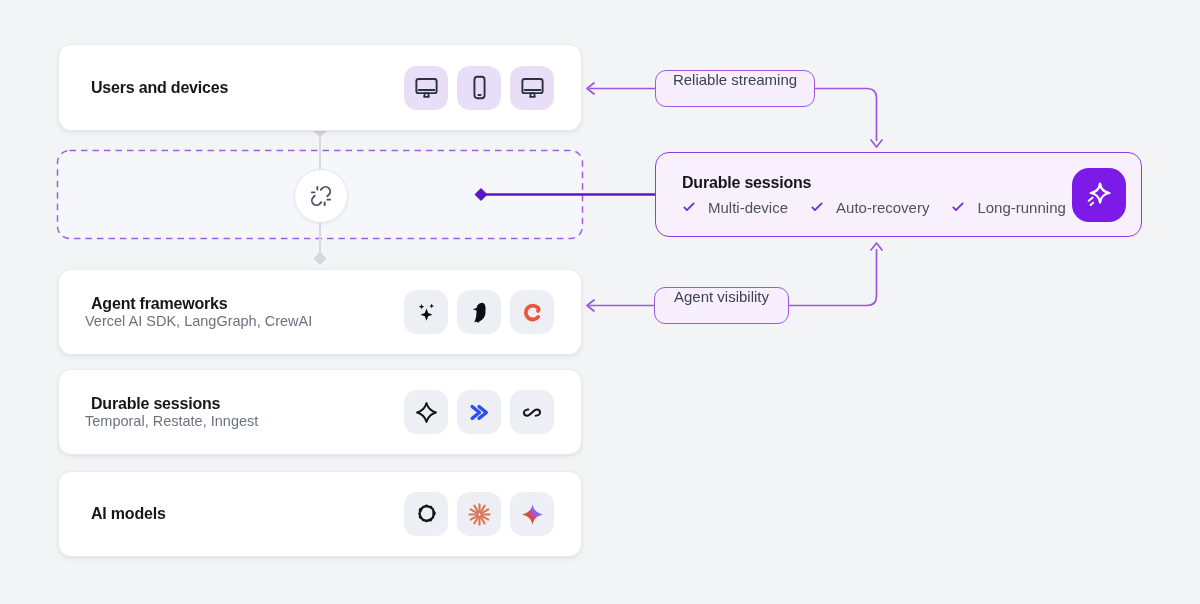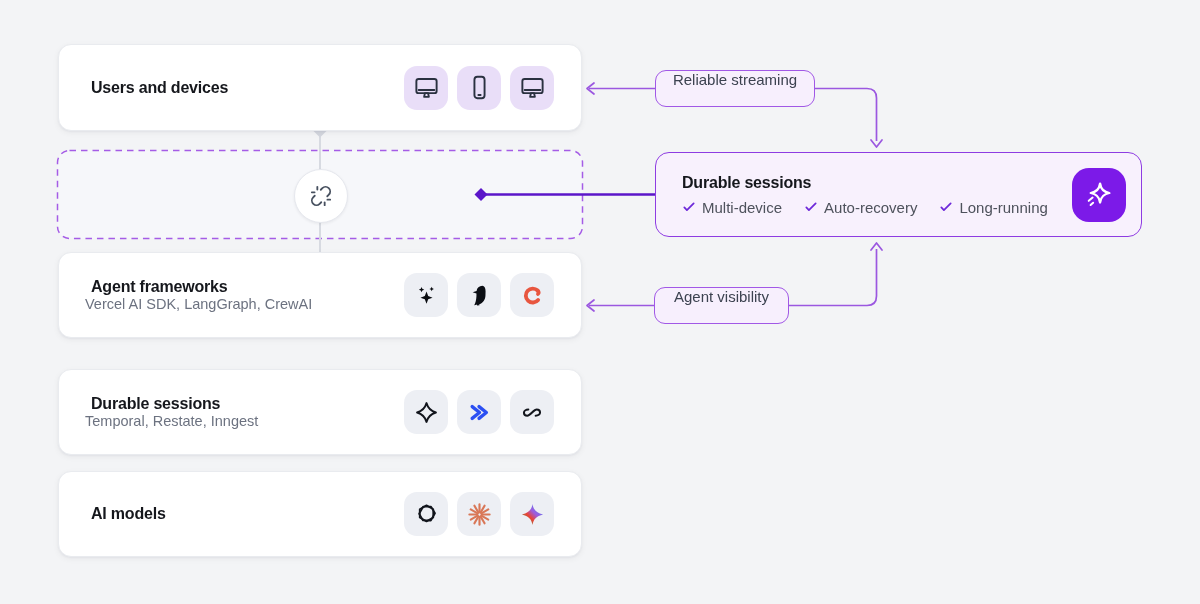--- a/index.html
+++ b/index.html
@@ -16,39 +16,39 @@
     padding:0 27px 0 26px; z-index:2;
   }
   .card-title { font-size:16px; font-weight:700; color:#15171c; letter-spacing:-0.2px; line-height:1.2;margin-left:6px; }
   .card-sub { font-size:14.5px; color:#6c7280; line-height:1.2; }
   .chips { display:flex; gap:9px; }
   .chip { width:44px; height:44px; border-radius:13px; display:flex; align-items:center; justify-content:center; }
   .chip.lavender { background:#e9def8; }
   .chip.gray { background:#edeff4; }
 
   #card-users { top:44px; height:87px; }
-  #card-frameworks { top:252px; height:86px;gap:36px; }
+  #card-frameworks { top:269px; height:86px;gap:36px; }
   #card-execution { top:369px; height:86px; }
   #card-models { top:471px; height:86px;text-align:center; }
 
   #gap-circle {
     position:absolute; left:294px; top:169px; width:52px; height:52px; border-radius:50%;
     background:#ffffff; border:1px solid #e6e8ee; box-shadow:0 1px 3px rgba(23,26,40,.07);
     display:flex; align-items:center; justify-content:center; z-index:2;
   }
 
   #session-card {
     position:absolute; left:655px; top:152px; width:487px; height:85px; box-sizing:border-box;
     background:#f8f1fd; border:1.5px solid #8e3ce2; border-radius:14px;
     display:flex; align-items:center; justify-content:space-between;
     padding:0 15px 0 26px; z-index:2;
   }
   #session-card .session-title { font-size:16px; font-weight:700; color:#15171c; letter-spacing:-0.2px; }
   .features { display:flex; gap:22px; margin-top:7px; }
-  .feature { display:flex; align-items:center; gap:6px; font-size:15px; color:#4e525c; }
+  .feature { display:flex; align-items:center; gap:12px; font-size:15px; color:#4e525c; }
   .session-logo {
     width:54px; height:54px; border-radius:17px; background:#7c1ae8;
     display:flex; align-items:center; justify-content:center;
   }
 
   .pill {
     position:absolute; box-sizing:border-box; background:#f7effd; border:1.4px solid #a158e6;
     border-radius:11px; display:flex; align-items:flex-start; justify-content:center;
     font-size:15px; color:#3c4250; z-index:2;
   }

